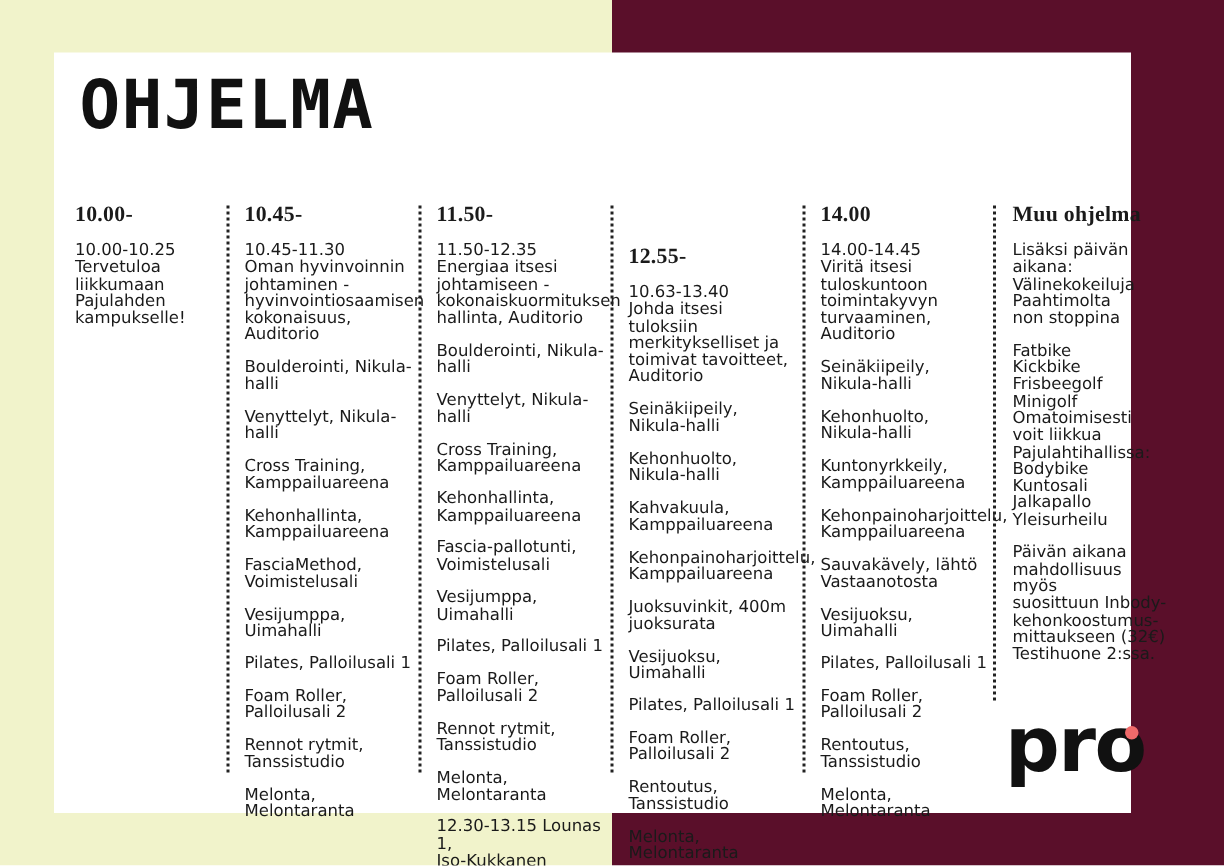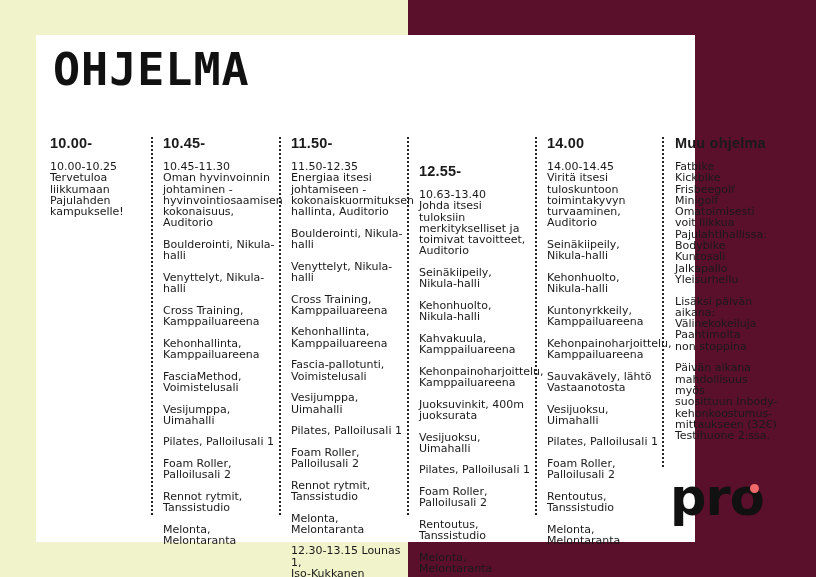--- a/index.html
+++ b/index.html
@@ -3,35 +3,35 @@
 <meta charset="utf-8">
 <style>
   html, body { margin: 0; padding: 0; }
   body {
     width: 816px; height: 577px; position: relative; overflow: hidden;
     font-family: "DejaVu Sans", sans-serif;
   }
   .bg-left { position: absolute; left: 0; top: 0; width: 408px; height: 577px; background: #f1f3cb; }
   .bg-right { position: absolute; left: 408px; top: 0; width: 408px; height: 577px; background: #5a0f2a; }
   .card {
-    position: absolute; left: 36px; top: 35px; width: 659px; height: 507px;
+    position: absolute; left: 36px; top: 35px; width: 718px; height: 507px;
     background: #ffffff;
   }
   .title {
     position: absolute; left: 17px; top: 12px;
     font-family: "DejaVu Sans Mono", monospace; font-weight: bold;
     font-size: 45px; letter-spacing: 1px; color: #111; line-height: 1;
   }
   .col {
     position: absolute; top: 99px; width: 112px;
     color: #1a1a1a;
   }
   .col h2 {
     margin: 0 0 9px 0; font-size: 14.5px; font-weight: bold;
-    font-family: Liberation Sans, sans-serif; letter-spacing: 0.2px;
+    font-family: Liberation Serif, serif; letter-spacing: 0.2px;
     line-height: 18px;
   }
   .entry {
     font-size: 11px; line-height: 11.3px; margin: 0 0 10.3px 0;
     font-family: "DejaVu Sans", sans-serif;
     white-space: pre-line;
   }
   .sep {
     position: absolute; width: 0; top: 102px;
     border-left: 2px dotted #222;
@@ -165,35 +165,35 @@
     <div class="entry">Pilates, Palloilusali 1</div>
     <div class="entry">Foam Roller,
 Palloilusali 2</div>
     <div class="entry">Rentoutus, Tanssistudio</div>
     <div class="entry">Melonta, Melontaranta</div>
   </div>
   <div class="sep" style="left:626px; height:330px;"></div>
 
   <div class="col" style="left:639px; width:104px;">
     <h2>Muu ohjelma</h2>
+    <div class="entry">Lisäksi päivän aikana:
+Välinekokeiluja
+Paahtimolta
+non stoppina</div>
     <div class="entry">Fatbike
 Kickbike
 Frisbeegolf
 Minigolf
 Omatoimisesti
 voit liikkua
 Pajulahtihallissa:
 Bodybike
 Kuntosali
 Jalkapallo
 Yleisurheilu</div>
-    <div class="entry">Lisäksi päivän aikana:
-Välinekokeiluja
-Paahtimolta
-non stoppina</div>
     <div class="entry">Päivän aikana
 mahdollisuus myös
 suosittuun Inbody-
 kehonkoostumus-
 mittaukseen (32€)
 Testihuone 2:ssa.</div>
   </div>
 
   <div class="logo">pro</div>
   <div class="logo-dot"></div>

